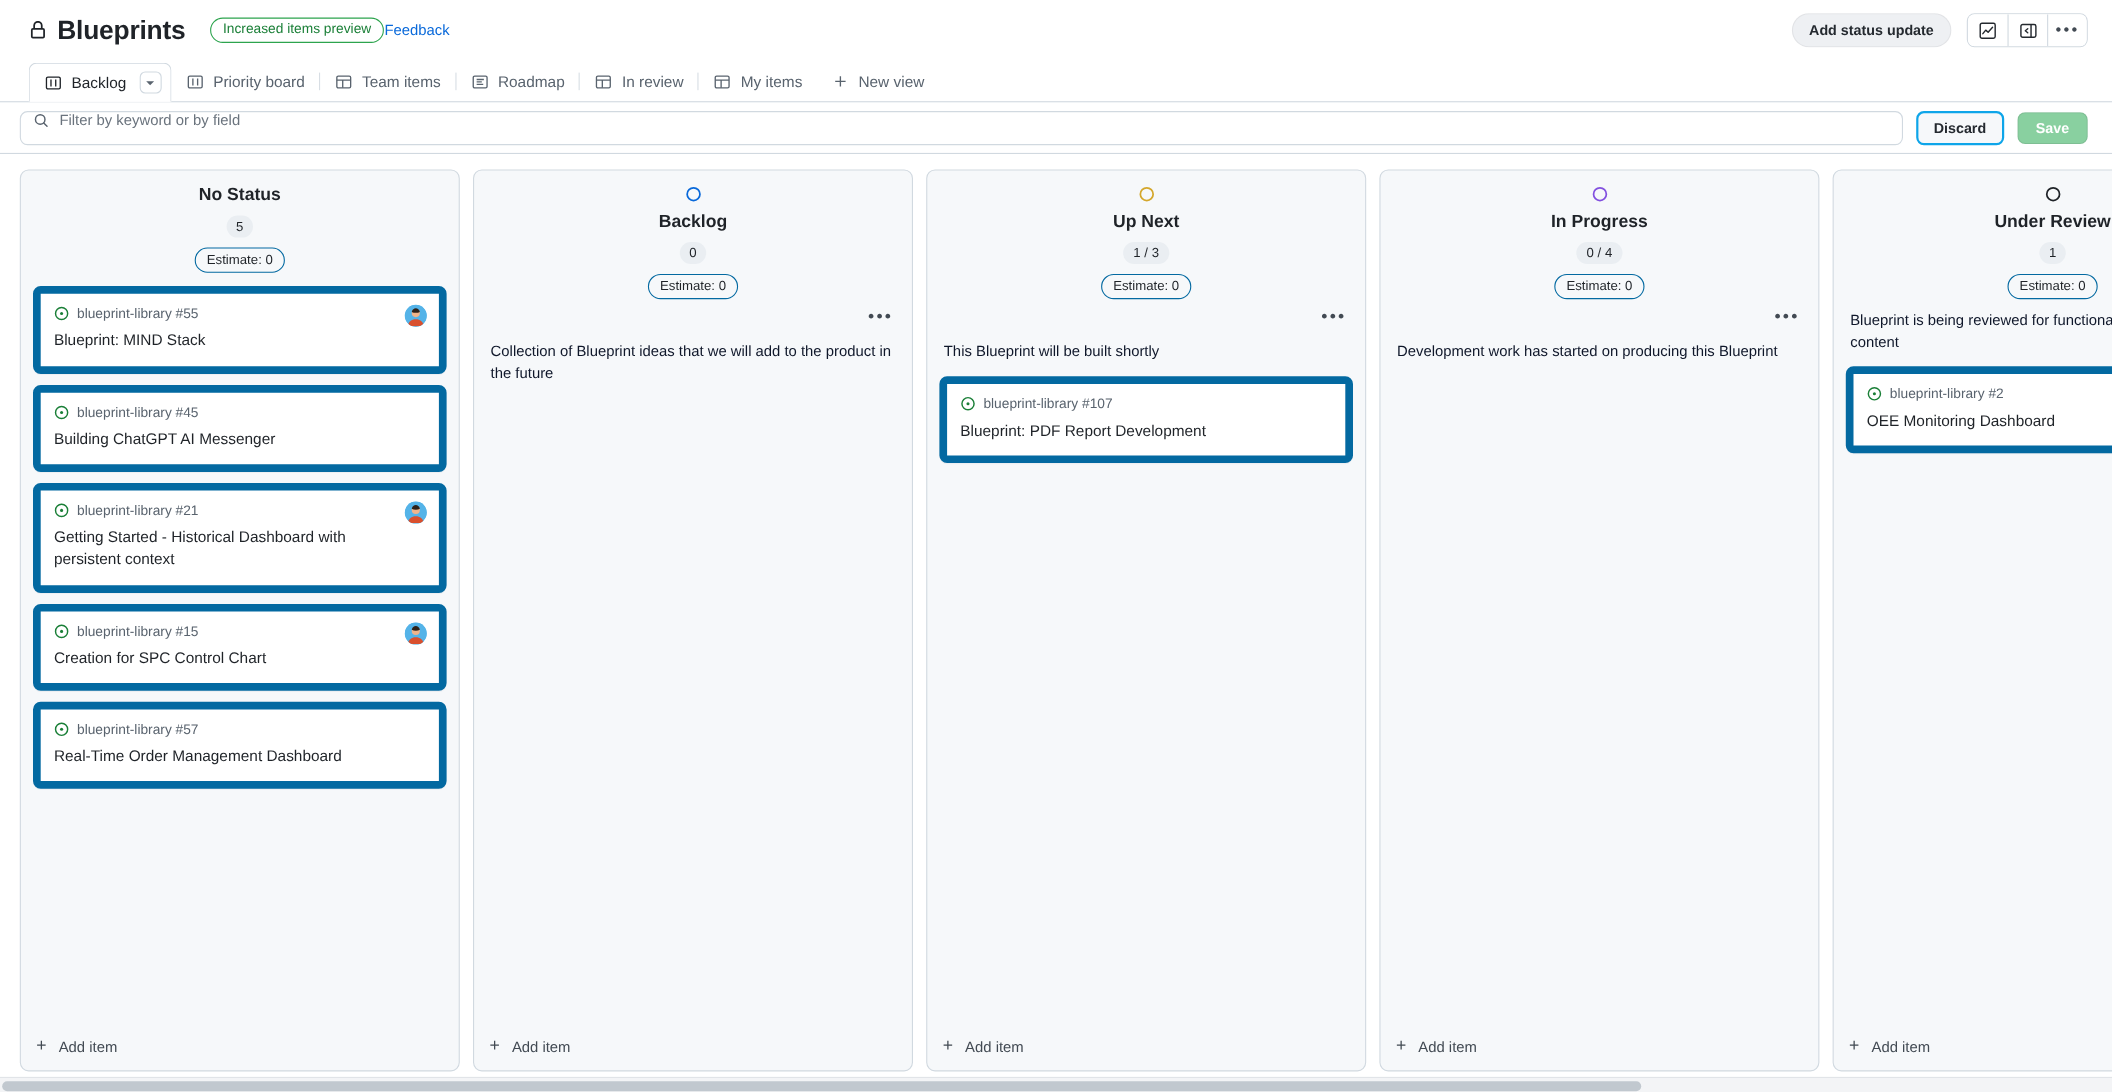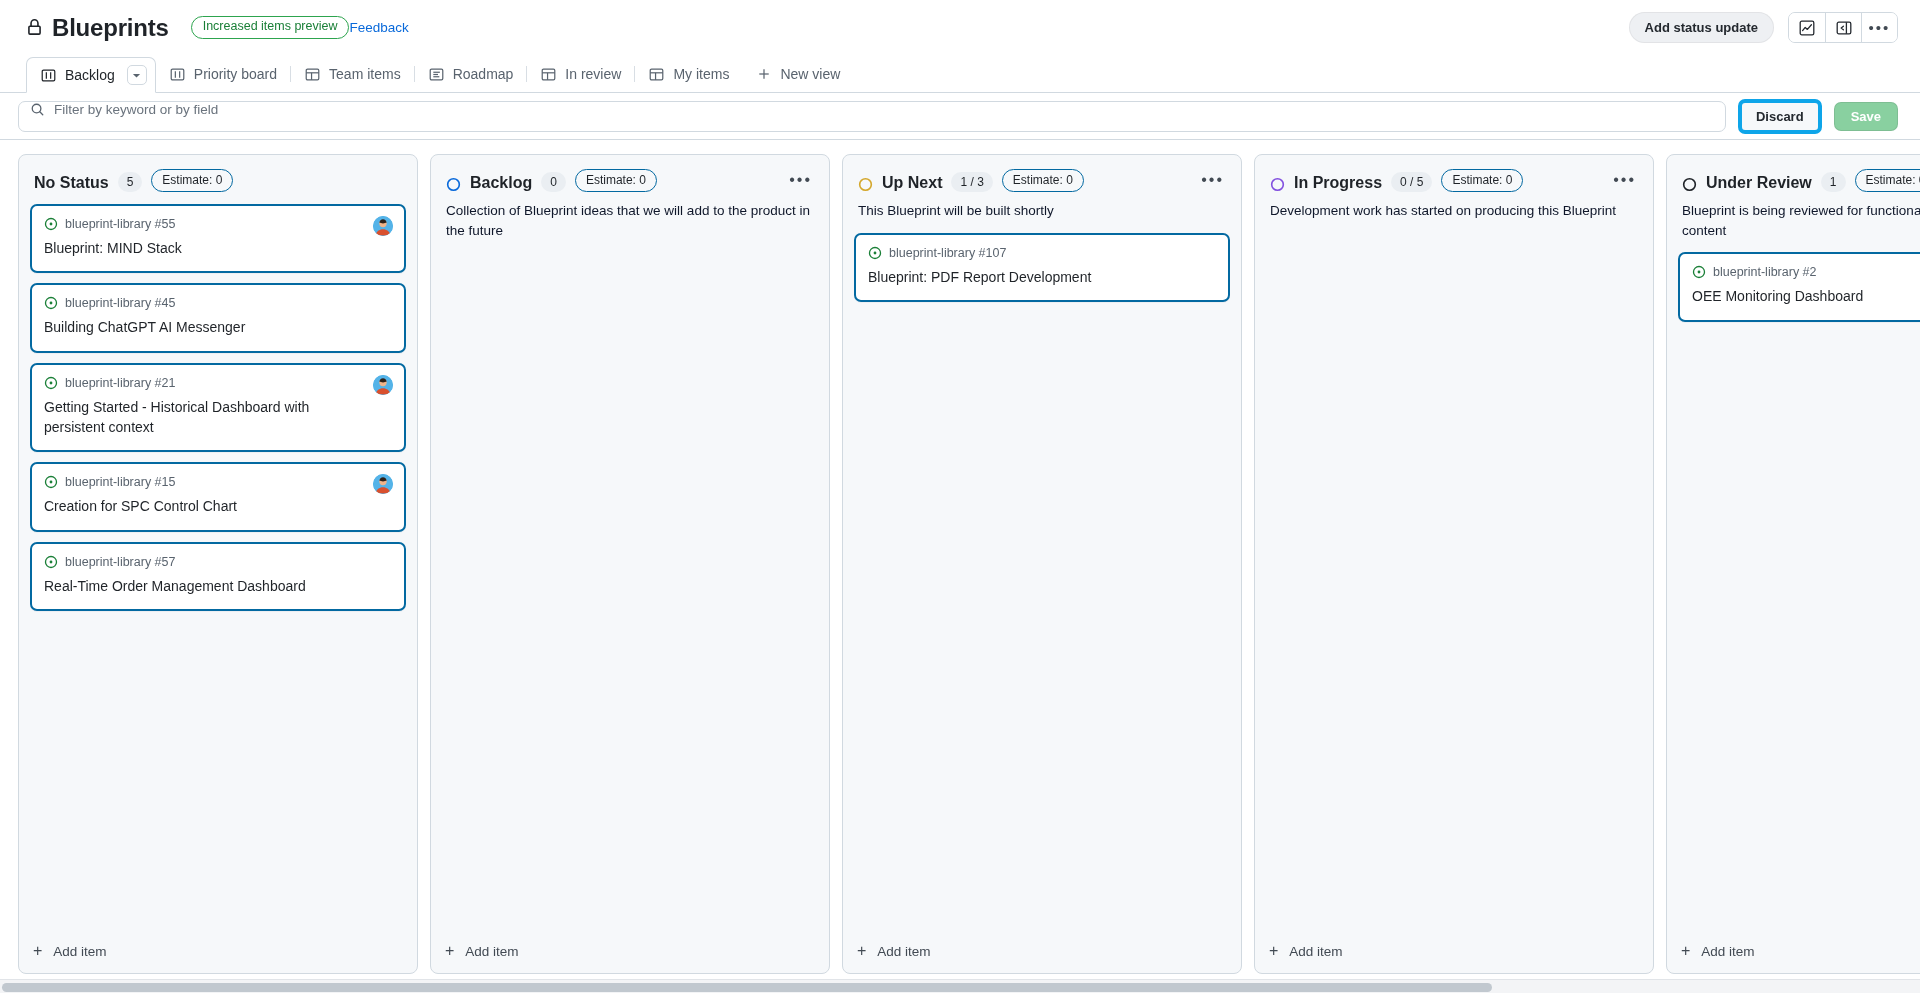--- a/index.html
+++ b/index.html
@@ -114,21 +114,21 @@
     border: 1px solid #d1d9e0; border-radius: 7px;
     padding: 0 11px; background: #fff;
   }
   .filter-input-wrap input {
     border: none; outline: none; width: 100%;
     font-size: 13.5px; font-family: inherit; color: #1f2328;
     background: transparent;
   }
   .filter-input-wrap input::placeholder { color: #6a737d; }
   .discard-btn {
-    border: 4px solid #0ea5e9; background: #f6f8fa;
+    border: 2px solid #0ea5e9; background: #f6f8fa;
     border-radius: 7px; font-size: 13px; font-weight: 600;
     color: #24292f; padding: 6px 14px; cursor: pointer;
   }
   .save-btn {
     border: 1px solid rgba(31,35,40,0.10);
     background: #89d0a0; color: #ffffff;
     border-radius: 7px; font-size: 13px; font-weight: 600;
     padding: 6px 16px; cursor: default;
   }
 
@@ -147,21 +147,21 @@
   .column {
     width: 400px; flex: none;
     background: #f6f8fa;
     border: 1px solid #d1d9e0;
     border-radius: 8px;
     display: flex; flex-direction: column;
     height: 820px;
     overflow: hidden;
   }
   .col-head { padding: 14px 15px 0 15px; }
-  .col-head-row { display: flex; align-items: flex-end; gap: 9px; }
+  .col-head-row { display: flex; align-items: center; gap: 9px; flex-direction: column; }
   .col-title { font-size: 16px; font-weight: 700; color: #1f2328; white-space: nowrap; }
   .col-count {
     background: #eaeef2; color: #1f2328;
     border-radius: 999px; font-size: 12px;
     padding: 2px 9px; line-height: 1.35; white-space: nowrap;
   }
   .col-estimate {
     border: 1px solid #0369a1; color: #1f2328;
     border-radius: 999px; font-size: 12px;
     padding: 2px 10px 3px; line-height: 1.35; white-space: nowrap;
@@ -174,21 +174,21 @@
   .col-desc {
     font-size: 13.5px; color: #0f172a; line-height: 1.45;
     margin-top: 9px; padding-right: 4px;
   }
   .col-body {
     flex: 1 1 auto; padding: 12px 11px 0 11px;
     overflow: hidden;
   }
   .card {
     background: #ffffff;
-    border: 2px solid #0369a1;
+    border: 7px solid #0369a1;
     border-radius: 7px;
     box-shadow: 0 1px 0 rgba(31,35,40,0.04);
     padding: 11px 12px 13px;
     margin-bottom: 10px;
     position: relative;
   }
   .card-meta { display: flex; align-items: center; gap: 7px; }
   .card-repo { font-size: 12.5px; color: #59636e; white-space: nowrap; }
   .card-title {
     font-size: 14px; color: #1f2328; line-height: 1.45;
@@ -494,21 +494,21 @@
       </div>
       <div class="column">
         <div class="col-head">
           <div class="col-head-row">
             <span style="display: flex; align-items: center; flex: 0 0 auto;">
               <svg width="15" height="15" viewBox="0 0 16 16" fill="none" stroke="#8250df" stroke-width="1.7">
                 <circle cx="8" cy="8" r="6.2"></circle>
               </svg>
             </span>
             <span class="col-title">In Progress</span>
-            <span class="col-count">0 / 5</span>
+            <span class="col-count">0 / 4</span>
             <span class="col-estimate">Estimate: 0</span>
             <span class="col-menu">•••</span>
           </div>
           <div class="col-desc">Development work has started on producing this Blueprint</div>
         </div>
         <div class="col-body"></div>
         <div class="col-foot">
           <span class="plus">+</span>
           <span>Add item</span>
         </div>

